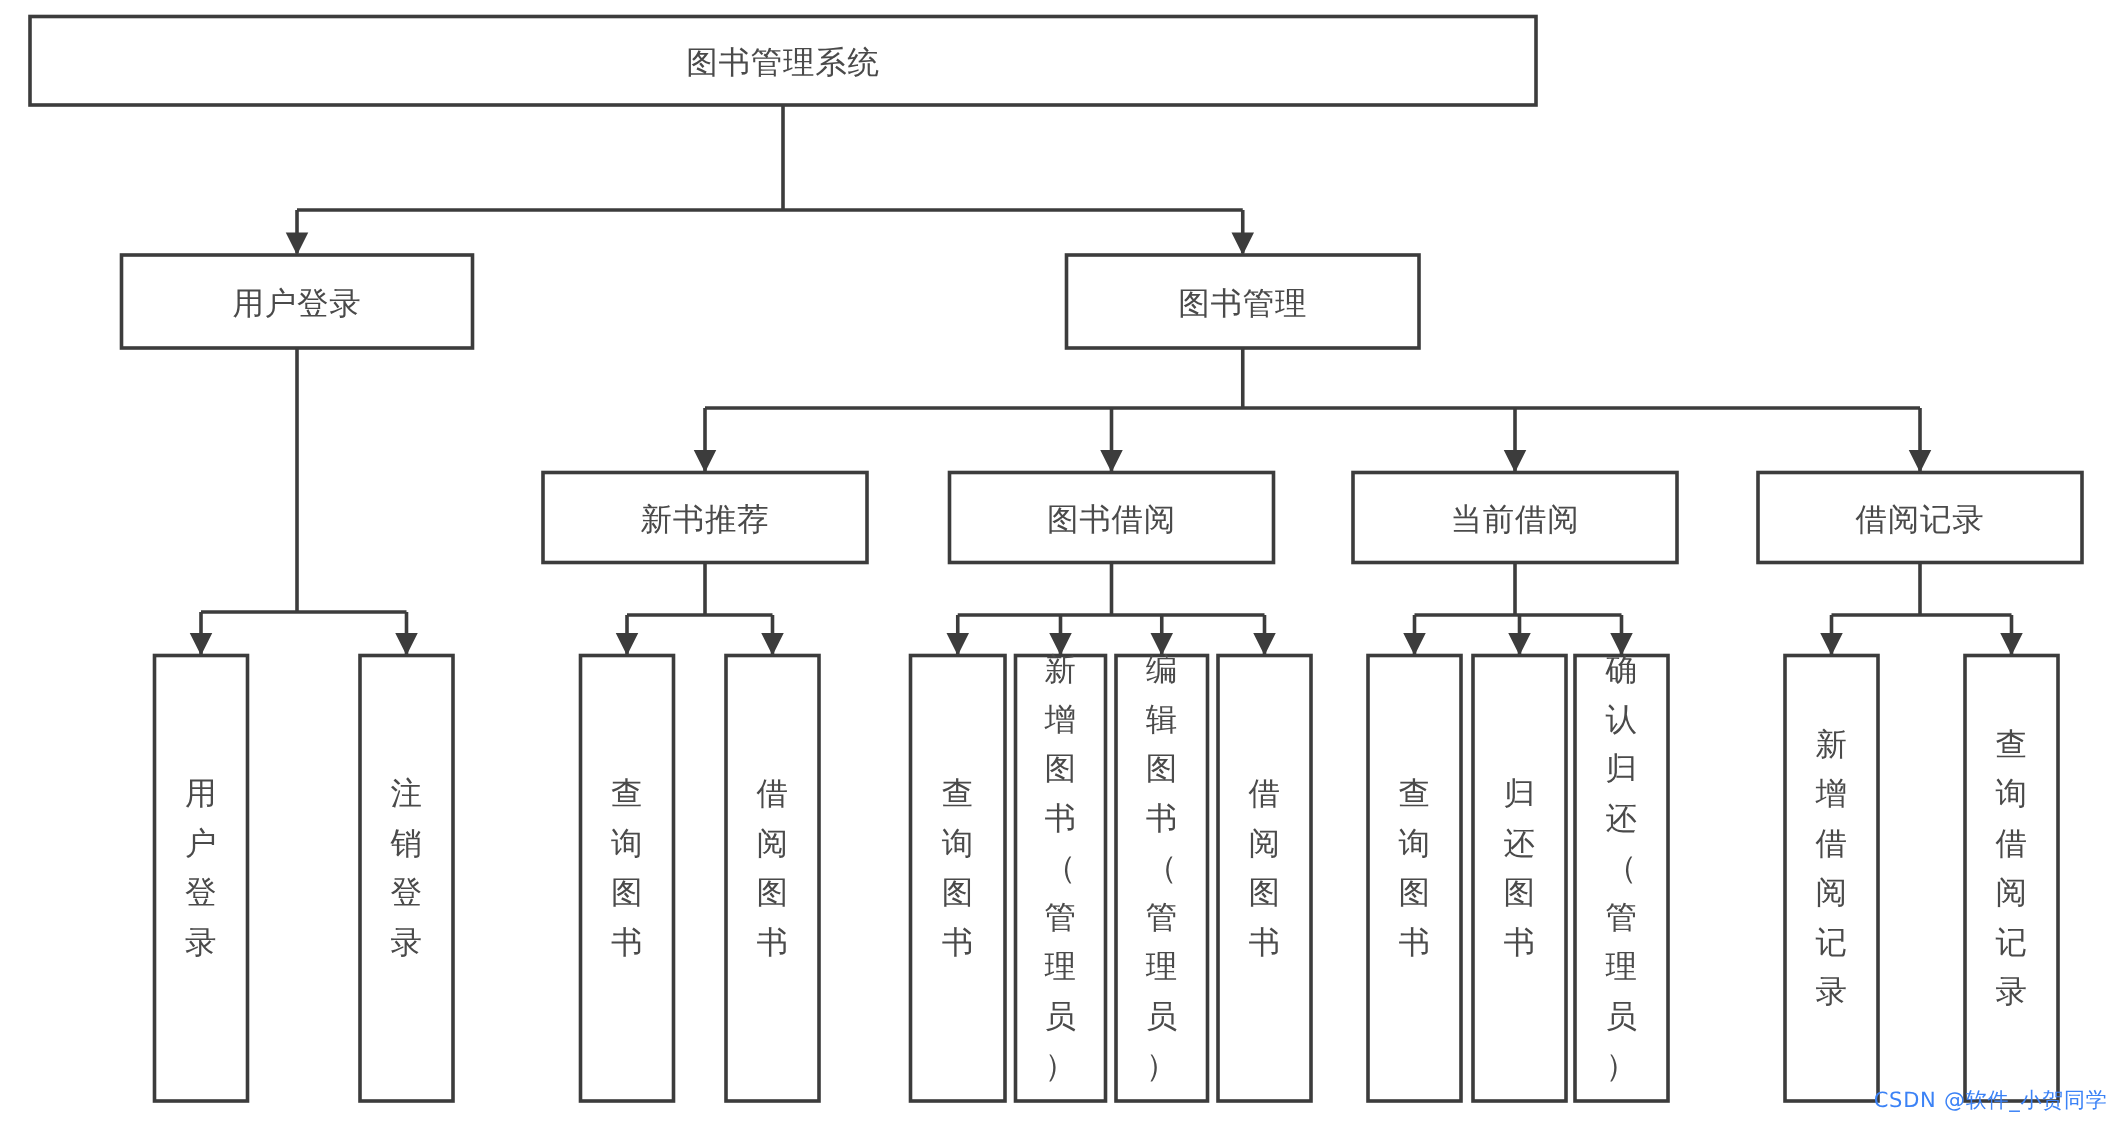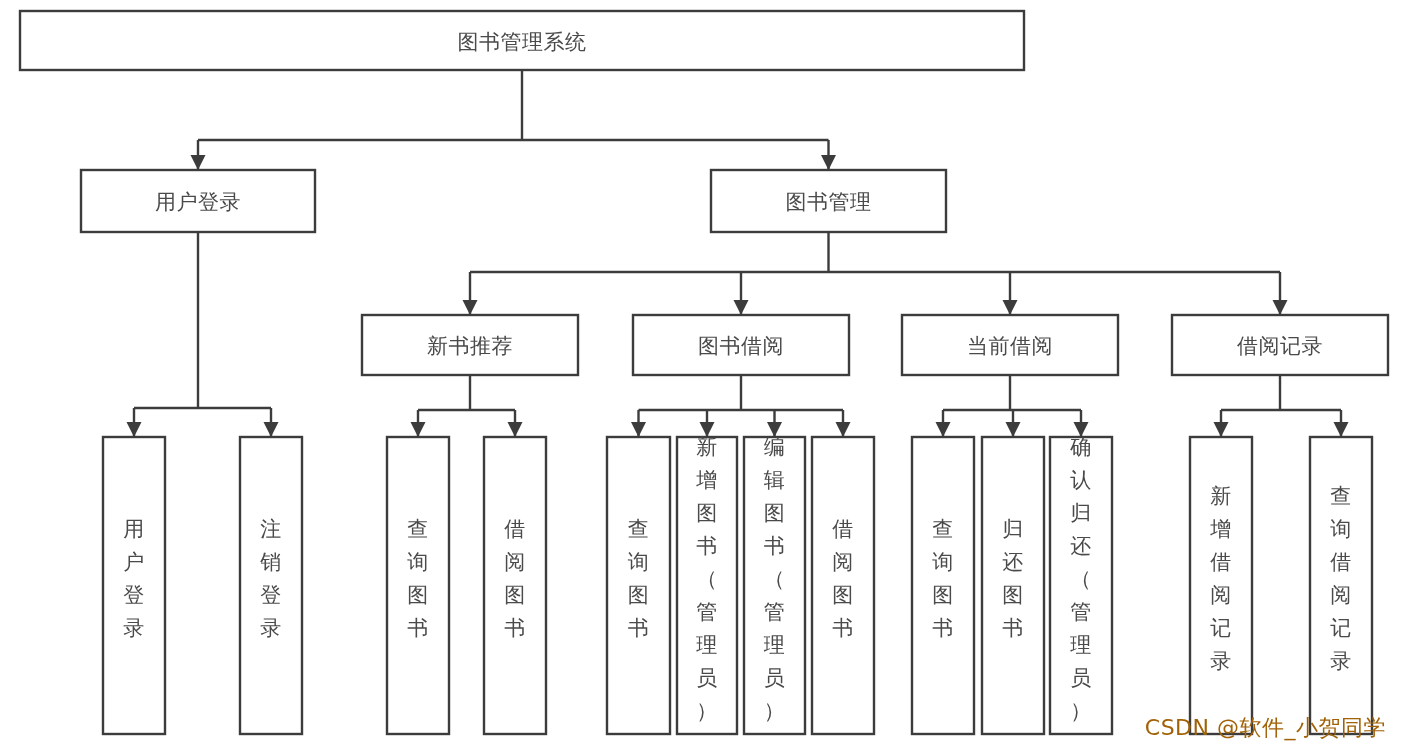--- a/index.html
+++ b/index.html
@@ -53,25 +53,25 @@
     stroke-width: 2.4;
     fill: none;
     stroke-linecap: butt;
   }
   .arrow-head {
     fill: #3c3c3c;
     stroke: none;
   }
   .watermark-text {
     position: absolute;
-    right: 19px;
+    right: 0;
     bottom: 4px;
     font-family: "DejaVu Sans", "Liberation Sans", sans-serif;
-    font-size: 22px;
-    color: #a16207;
+    font-size: 14px;
+    color: #3b82f6;
     white-space: nowrap;
     letter-spacing: 0.5px;
     user-select: none;
   }
 </style>
 </head>
 <body>
 
 <div id="diagram-root">
   <svg id="flowchart" viewBox="0 0 1405 747">

